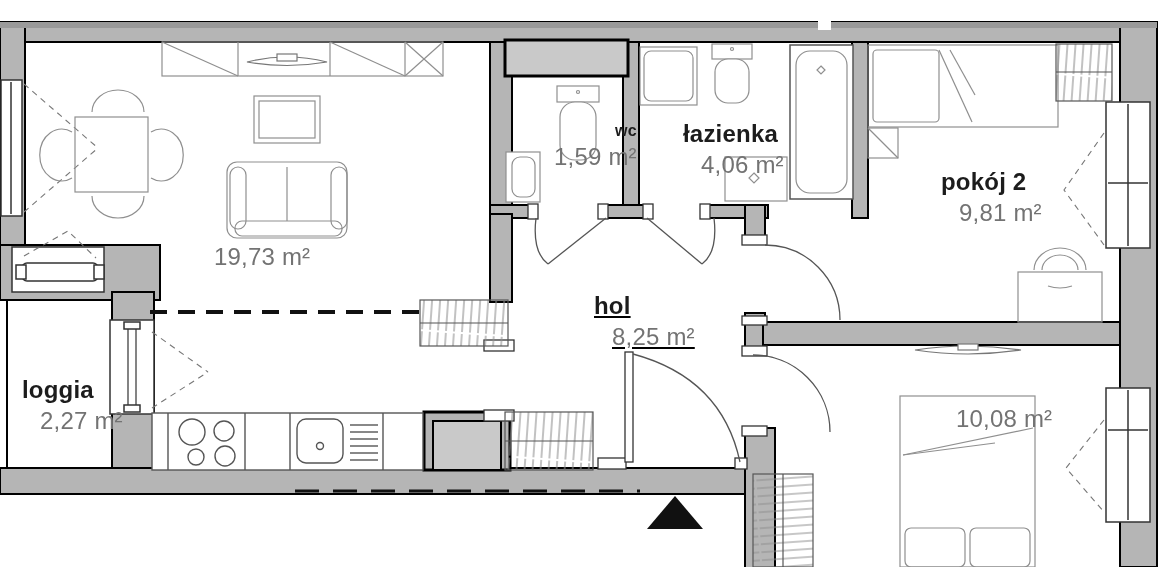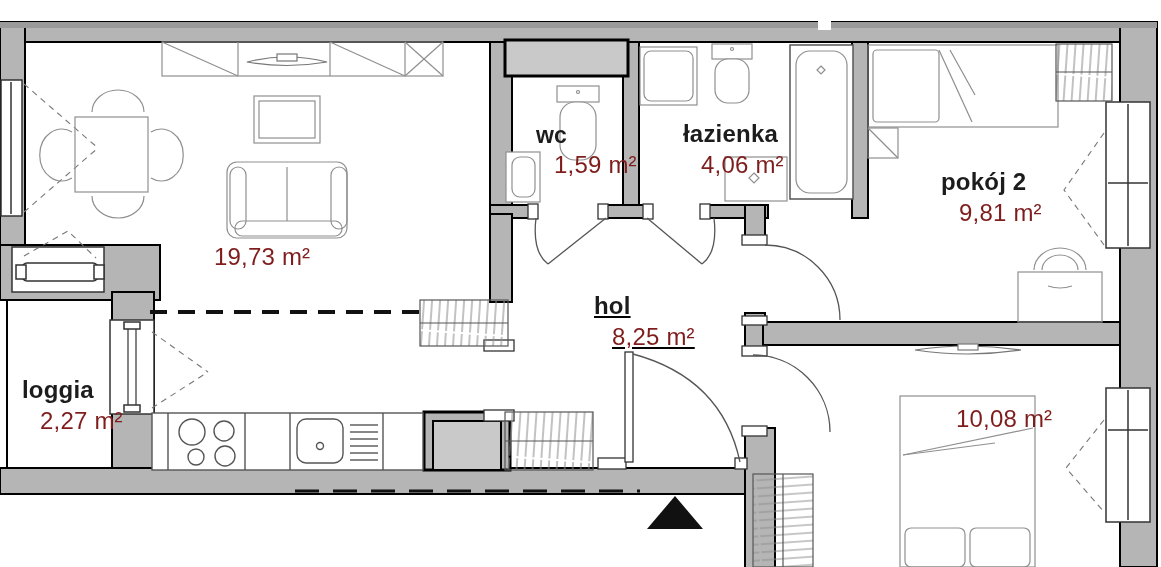--- a/index.html
+++ b/index.html
@@ -1,25 +1,25 @@
 <!DOCTYPE html>
 <html><head>
 <meta charset="utf-8">
 <style>
   html,body{margin:0;padding:0;background:#fff;}
   #plan{position:relative;width:1161px;height:567px;background:#fff;overflow:hidden;
         font-family:"Liberation Sans",sans-serif;}
   #plan svg{position:absolute;left:0;top:0;}
   .label{position:absolute;line-height:1.15;pointer-events:none;white-space:nowrap;}
   .room-name{font-size:24px;font-weight:600;color:#1c1c1c;letter-spacing:.2px;}
-  .room-area{font-size:24px;font-weight:400;color:#7f1d1d;margin-top:3px;letter-spacing:.2px;padding-left:18px;}
+  .room-area{font-size:24px;font-weight:400;color:#737373;margin-top:3px;letter-spacing:.2px;padding-left:18px;}
   .salon-label  {left:196px;top:240px;}
   .loggia-label {left:22px; top:356px;margin-top:20px;}
   .wc-label     {left:536px;top:122px;}
-  .wc-label .room-name{font-size:23px;}
+  .wc-label .room-name{font-size:16px;text-align:right;}
   .lazienka-label{left:683px;top:120px;}
   .hol-label    {left:594px;top:292px;text-decoration:underline;}
   .pokoj2-label {left:941px;top:168px;}
   .pokoj1-label {left:938px;top:402px;}
 </style>
 </head>
 <body>
 
 <div id="plan">
 <svg width="1161" height="567" viewBox="0 0 1161 567">

